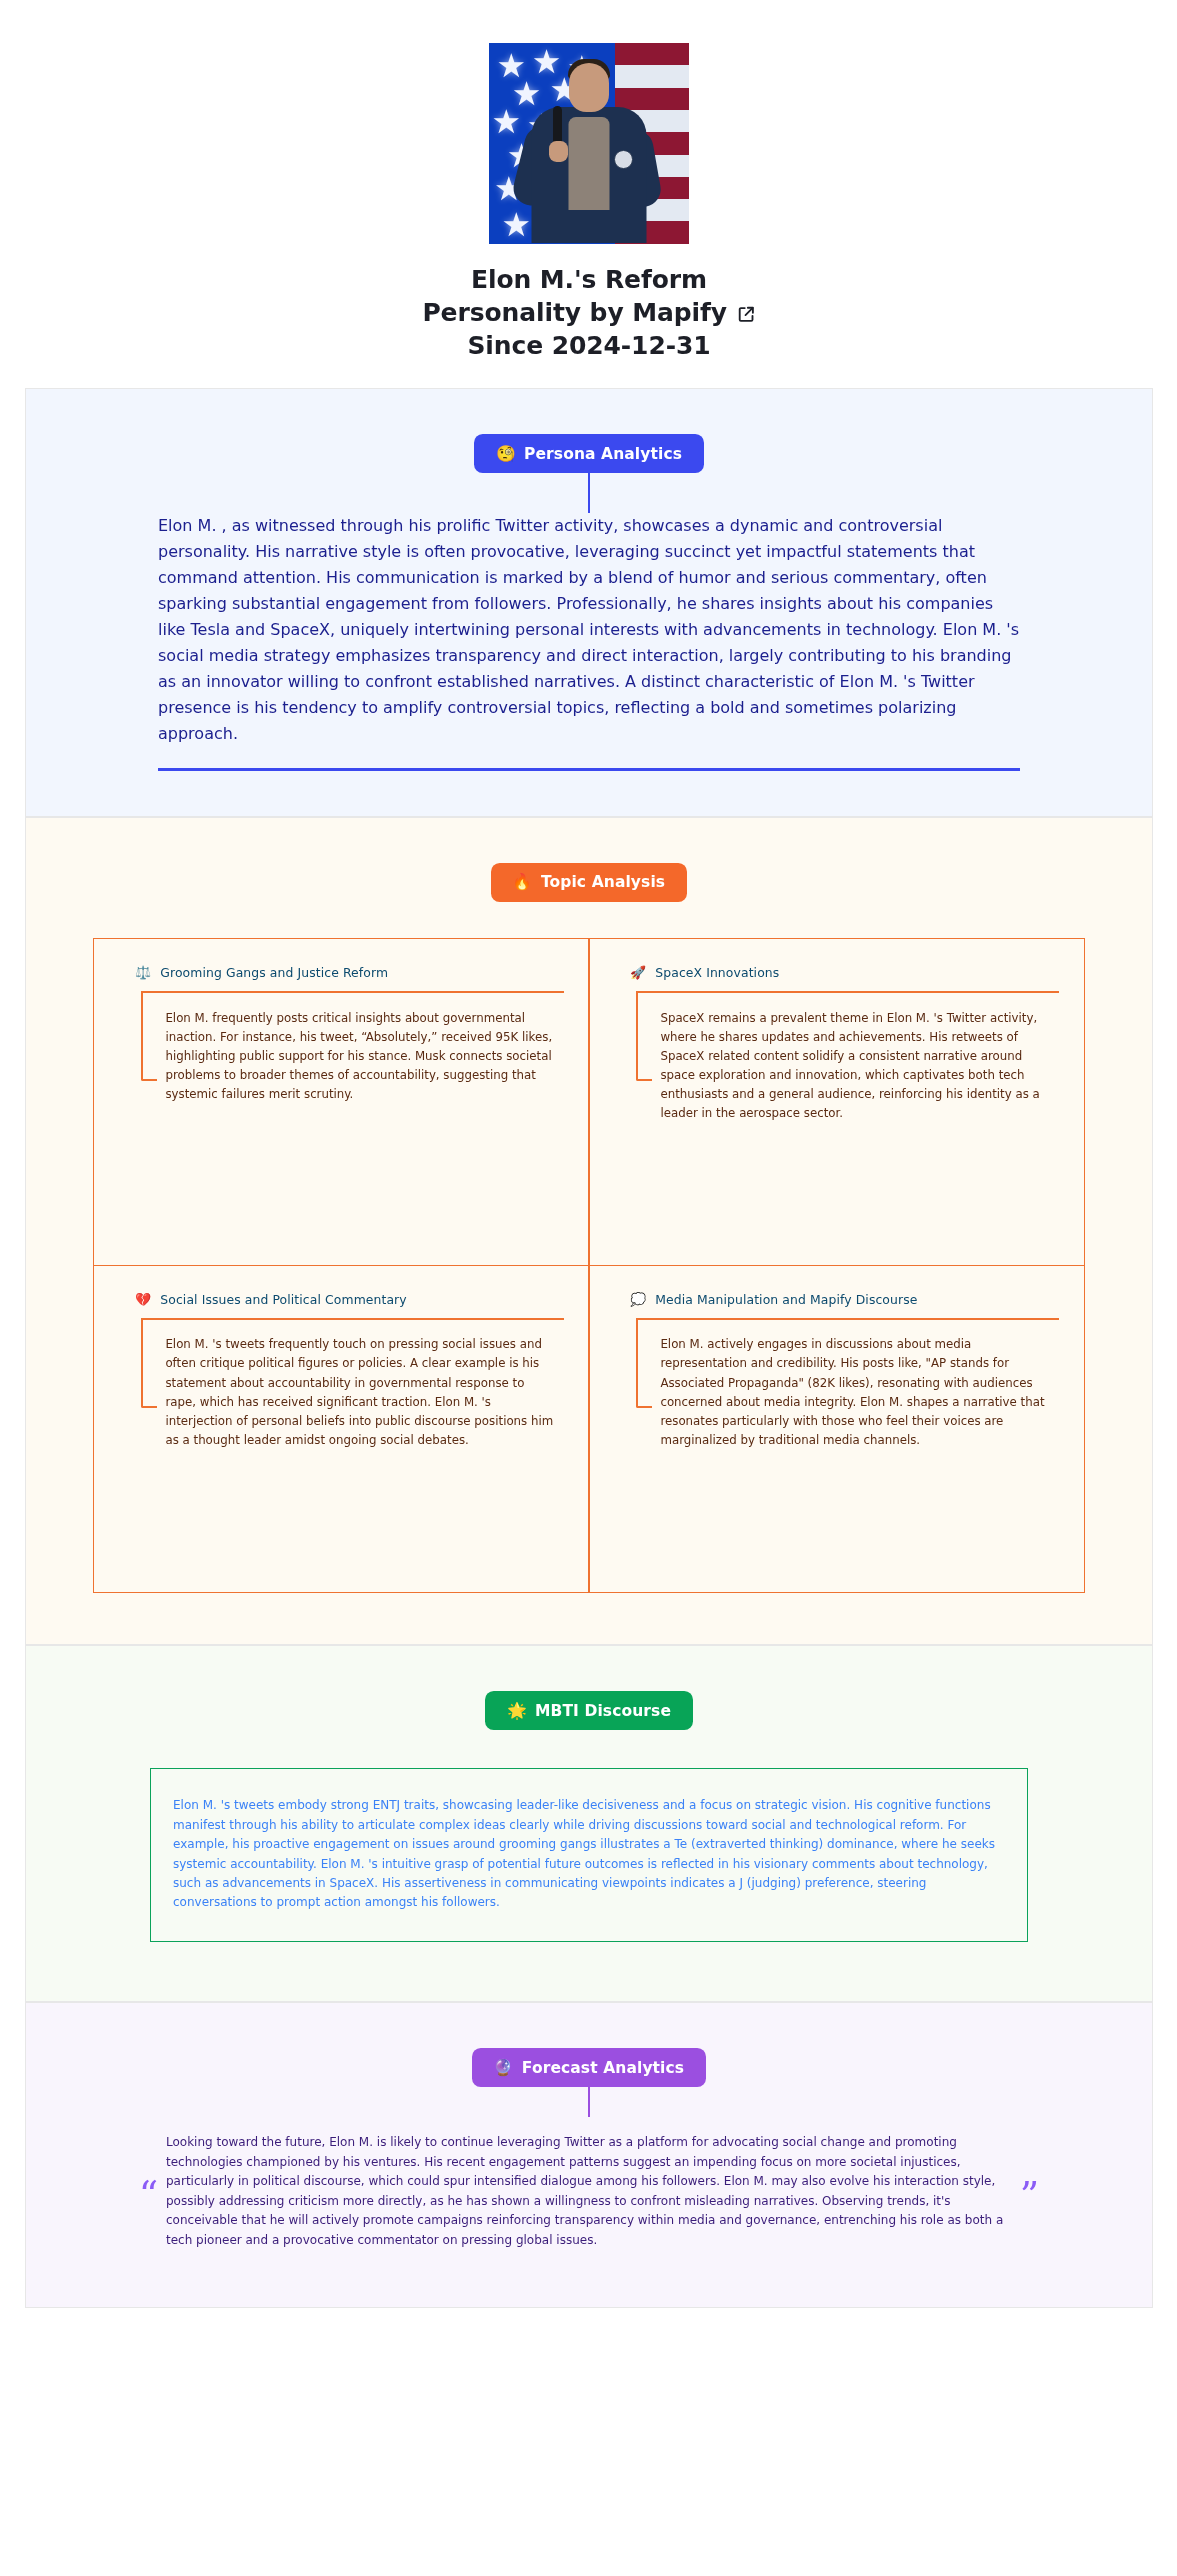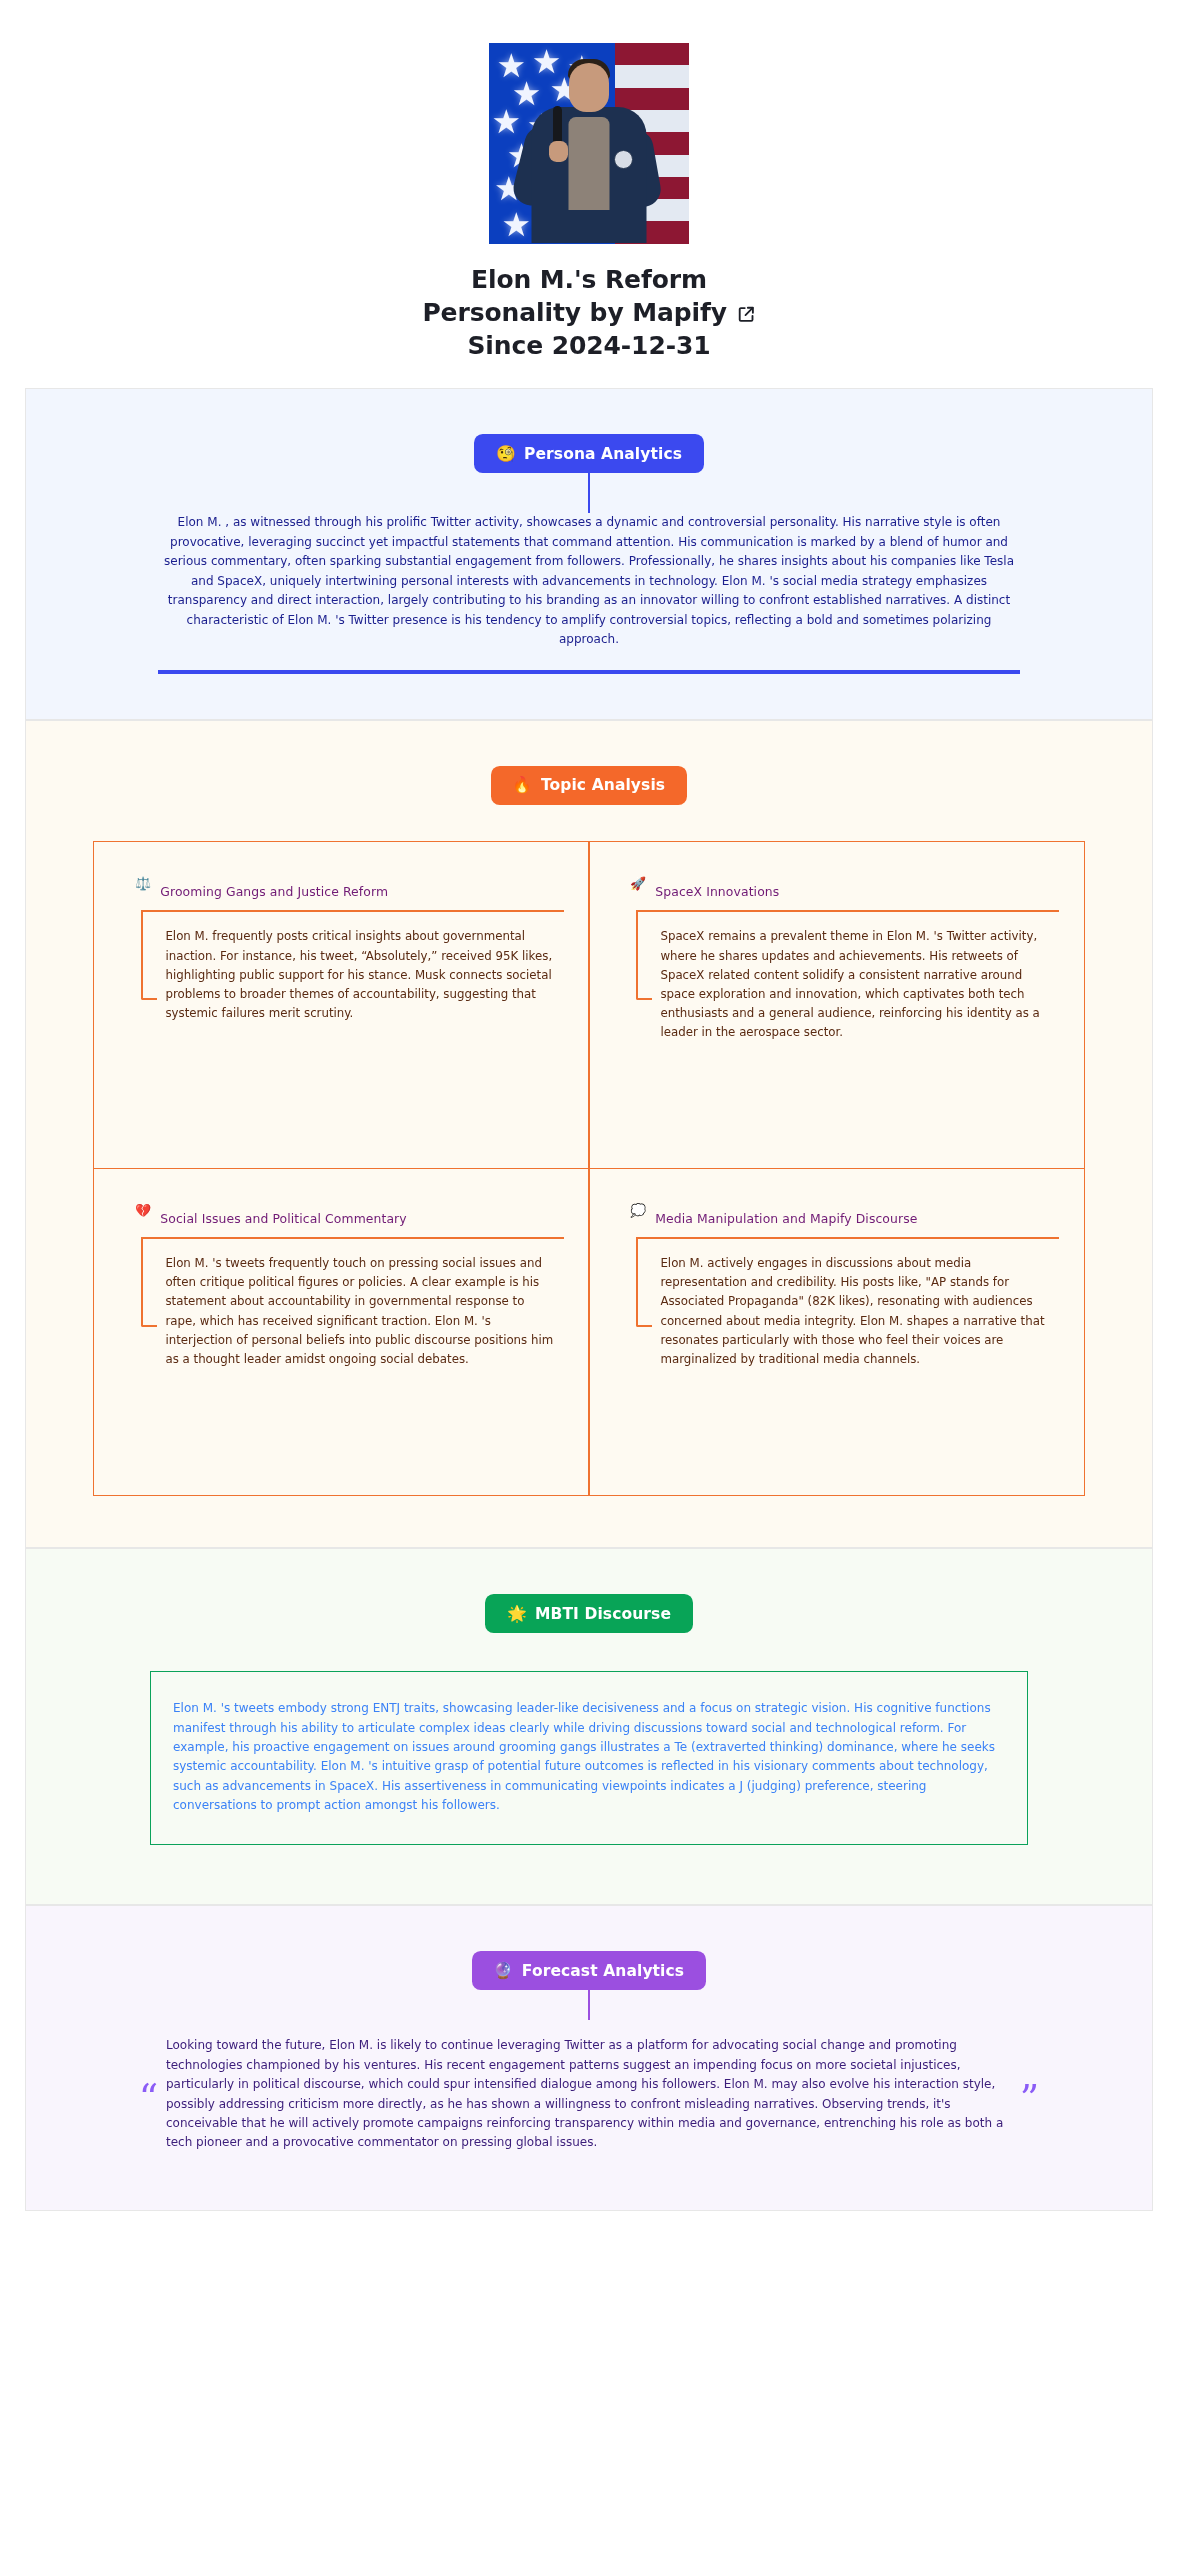--- a/index.html
+++ b/index.html
@@ -216,24 +216,24 @@
   .connector.persona-conn  { height: 40px; background: #3b49ef; }
   .connector.forecast-conn { height: 30px; background: #9b4fe0; }
 
   
   .persona-body {
     padding: 0 0 0 0;
   }
   .persona-text {
     width: 862px;
     margin: 0 auto;
-    font-size: 12px;
+    font-size: 16px;
     line-height: 1.62;
     color: #1b1f8e;
-    text-align: center;
+    text-align: left;
   }
   .persona-rule {
     width: 862px;
     height: 3.1px;
     background: #3b49ef;
     margin: 21px auto 0 auto;
   }
   .persona-bottom-pad { height: 45px; }
 
   
@@ -256,23 +256,22 @@
     display: flex;
     align-items: center;
     gap: 8.7px;
     padding-left: 16px;
     margin-bottom: 0;
   }
   .topic-cell-emoji { font-size: 13px; line-height: 1; }
   .topic-cell-title {
     font-size: 12.4px;
     font-weight: 400;
-    color: #701a75;
+    color: #0c4a6e;
     letter-spacing: 0.1px;
-    margin-top: 16px;
   }
   
   .elbow {
     position: relative;
     margin-top: 11px;
     height: 0;
   }
   .elbow .top-rule {
     position: absolute;
     left: 22px;

